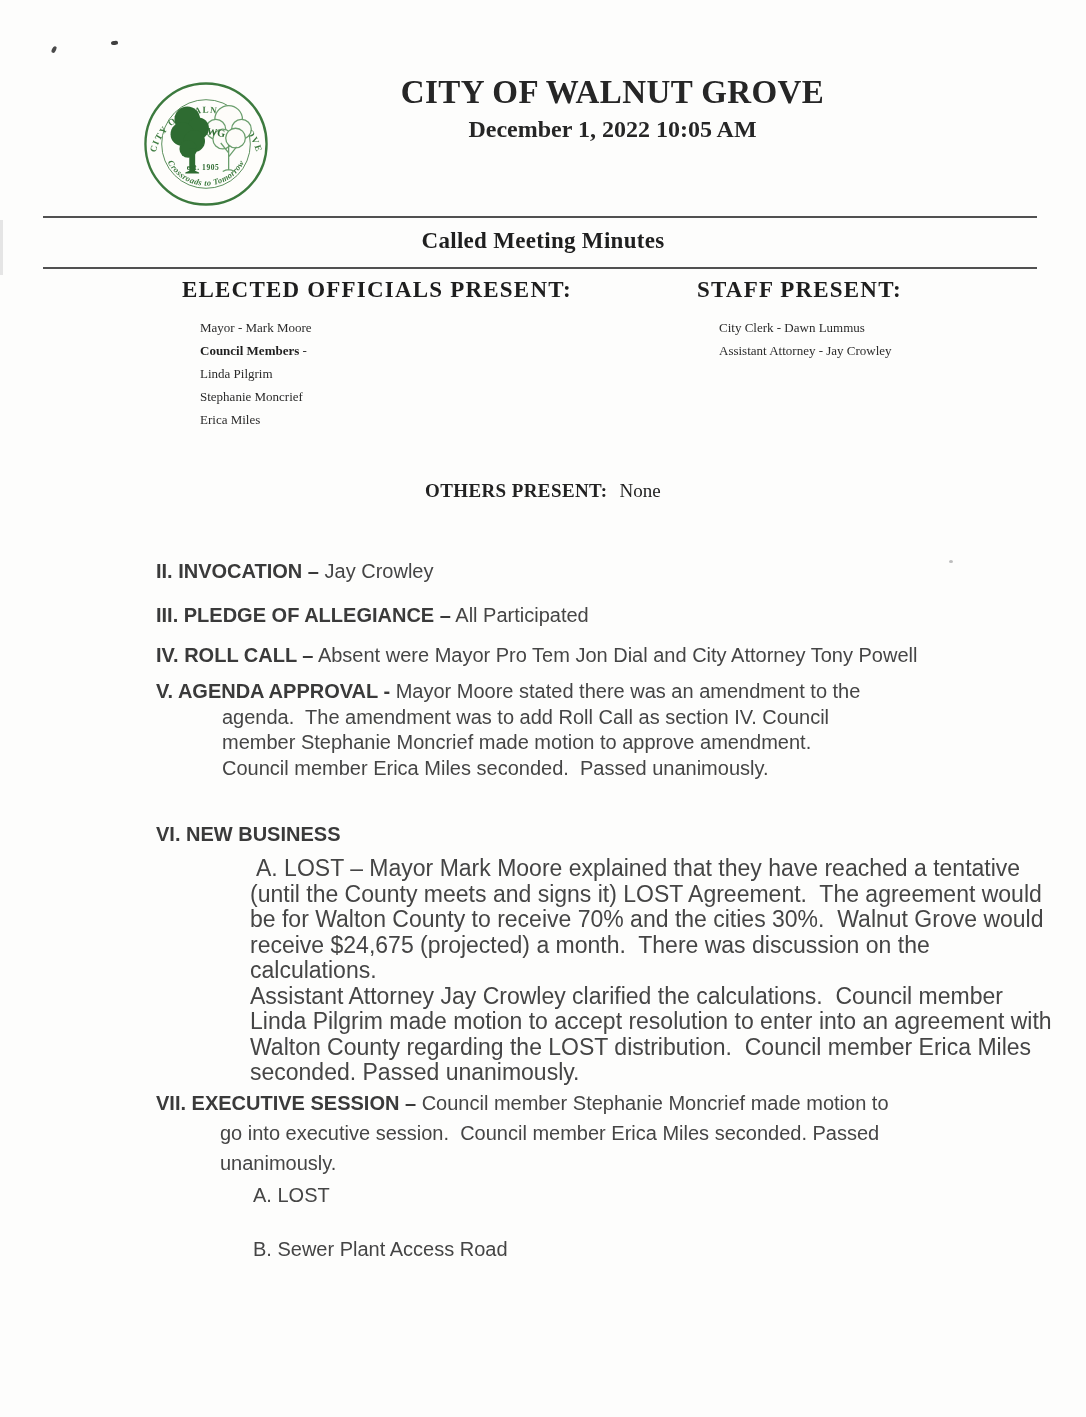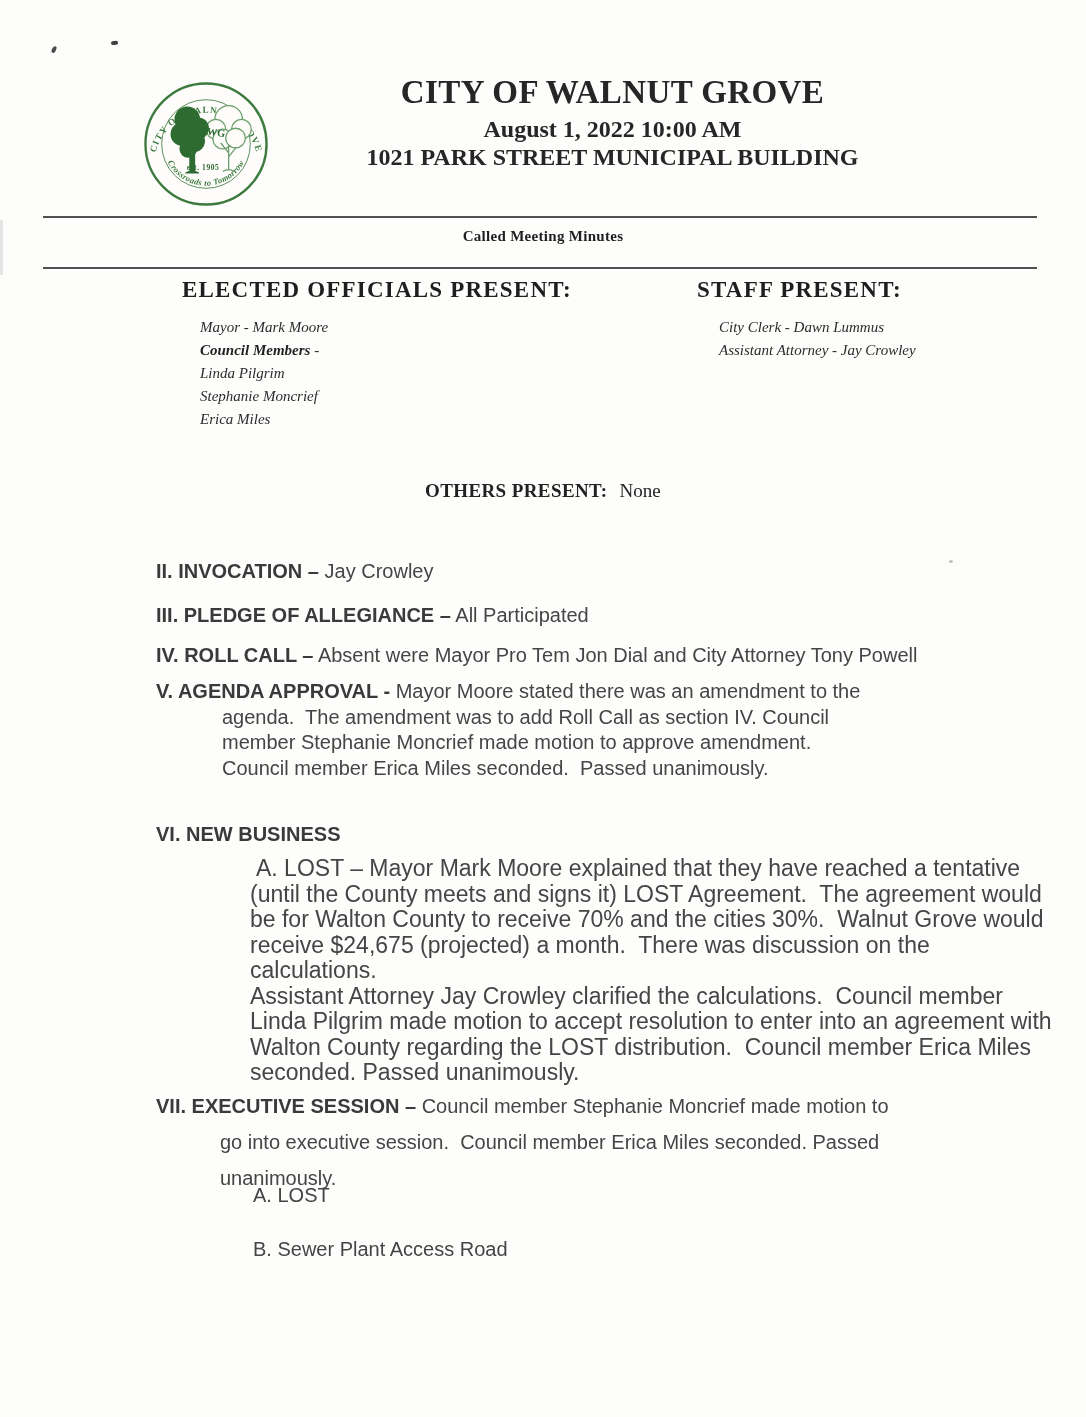--- a/index.html
+++ b/index.html
@@ -29,27 +29,27 @@
   }
   .doc-title{font-size:33px;line-height:37px;letter-spacing:.4px;}
   .doc-sub{font-size:24px;line-height:28px;}
   .doc-sub.first{margin-top:4px;}
   
   .rule{position:absolute;left:43px;width:994px;height:2px;background:#515151;}
   .rule-1{top:216px;}
   .rule-2{top:267px;}
   .meeting-title{
     position:absolute;left:0;top:228px;width:1086px;text-align:center;
-    font-size:15px;font-weight:bold;color:#1f1f1f;letter-spacing:.3px;
+    font-size:23px;font-weight:bold;color:#1f1f1f;letter-spacing:.3px;
   }
   
   .att-head{position:absolute;font-size:23px;font-weight:bold;color:#1e1e1e;letter-spacing:1.2px;}
   .elected-head{left:182px;top:277px;}
   .staff-head{left:697px;top:277px;}
-  .att-list{position:absolute;font-size:15px;line-height:23px;color:#2b2b2b;font-style:italic;}
+  .att-list{position:absolute;font-size:13px;line-height:23px;color:#2b2b2b;}
   .elected-list{left:200px;top:316px;}
   .staff-list{left:719px;top:316px;}
   .att-list b{color:#1f1f1f;}
   .others{position:absolute;left:425px;top:480px;font-size:19px;color:#222222;}
   .others-label{font-weight:bold;letter-spacing:.4px;}
   .others-value{margin-left:12px;}
   
   .sec{
     position:absolute;margin:0;
     font-family:"Liberation Sans", sans-serif;
@@ -57,21 +57,21 @@
     white-space:pre-wrap;
   }
   .sec b{font-weight:bold;color:#3a3a3a;}
   .sec-1{left:156px;top:522px;}
   .sec-2{left:156px;top:560px;}
   .sec-3{left:156px;top:604px;}
   .sec-4{left:156px;top:644px;}
   .sec-5{left:156px;top:679px;width:800px;padding-left:66px;text-indent:-66px;line-height:25.5px;}
   .sec-6{left:156px;top:823px;}
   .sec-6a{left:250px;top:856px;width:810px;line-height:25.5px;text-indent:6px;font-size:23px;}
-  .sec-7{left:156px;top:1088px;width:800px;padding-left:64px;text-indent:-64px;line-height:36px;}
+  .sec-7{left:156px;top:1088px;width:800px;padding-left:64px;text-indent:-64px;line-height:30px;}
   .sec-7a{left:253px;top:1184px;}
   .sec-7b{left:253px;top:1238px;}
 </style>
 </head>
 <body>
 
 <div class="page">
 
   <span class="speck speck-1"></span>
   <span class="speck speck-2"></span>
@@ -109,22 +109,21 @@
       <circle cx="47" cy="70" r="9"></circle>
       <rect x="48" y="70" width="6" height="24"></rect>
       <path d="M44,94 q7,-4 14,0 l0,1 l-14,0 z"></path>
     </g>
     <text class="seal-monogram" x="66" y="56" transform="rotate(8 70 52)" fill="#2e6b31">WG</text>
     <text class="seal-est" x="62" y="91" text-anchor="middle" fill="#2e6b31">est. 1905</text>
   </svg>
 
   <div class="header-text">
     <div class="doc-title">CITY OF WALNUT GROVE</div>
-    <div class="doc-sub first">August 1, 2022 10:00 AM</div>
-    <div class="doc-sub">1021 PARK STREET MUNICIPAL BUILDING</div>
+    <div class="doc-sub first">December 1, 2022 10:05 AM</div>
   </div>
 
   <div class="rule rule-1"></div>
   <div class="meeting-title">Called Meeting Minutes</div>
   <div class="rule rule-2"></div>
 
   <div class="att-head elected-head">ELECTED OFFICIALS PRESENT:</div>
   <div class="att-head staff-head">STAFF PRESENT:</div>
 
   <div class="att-list elected-list">

